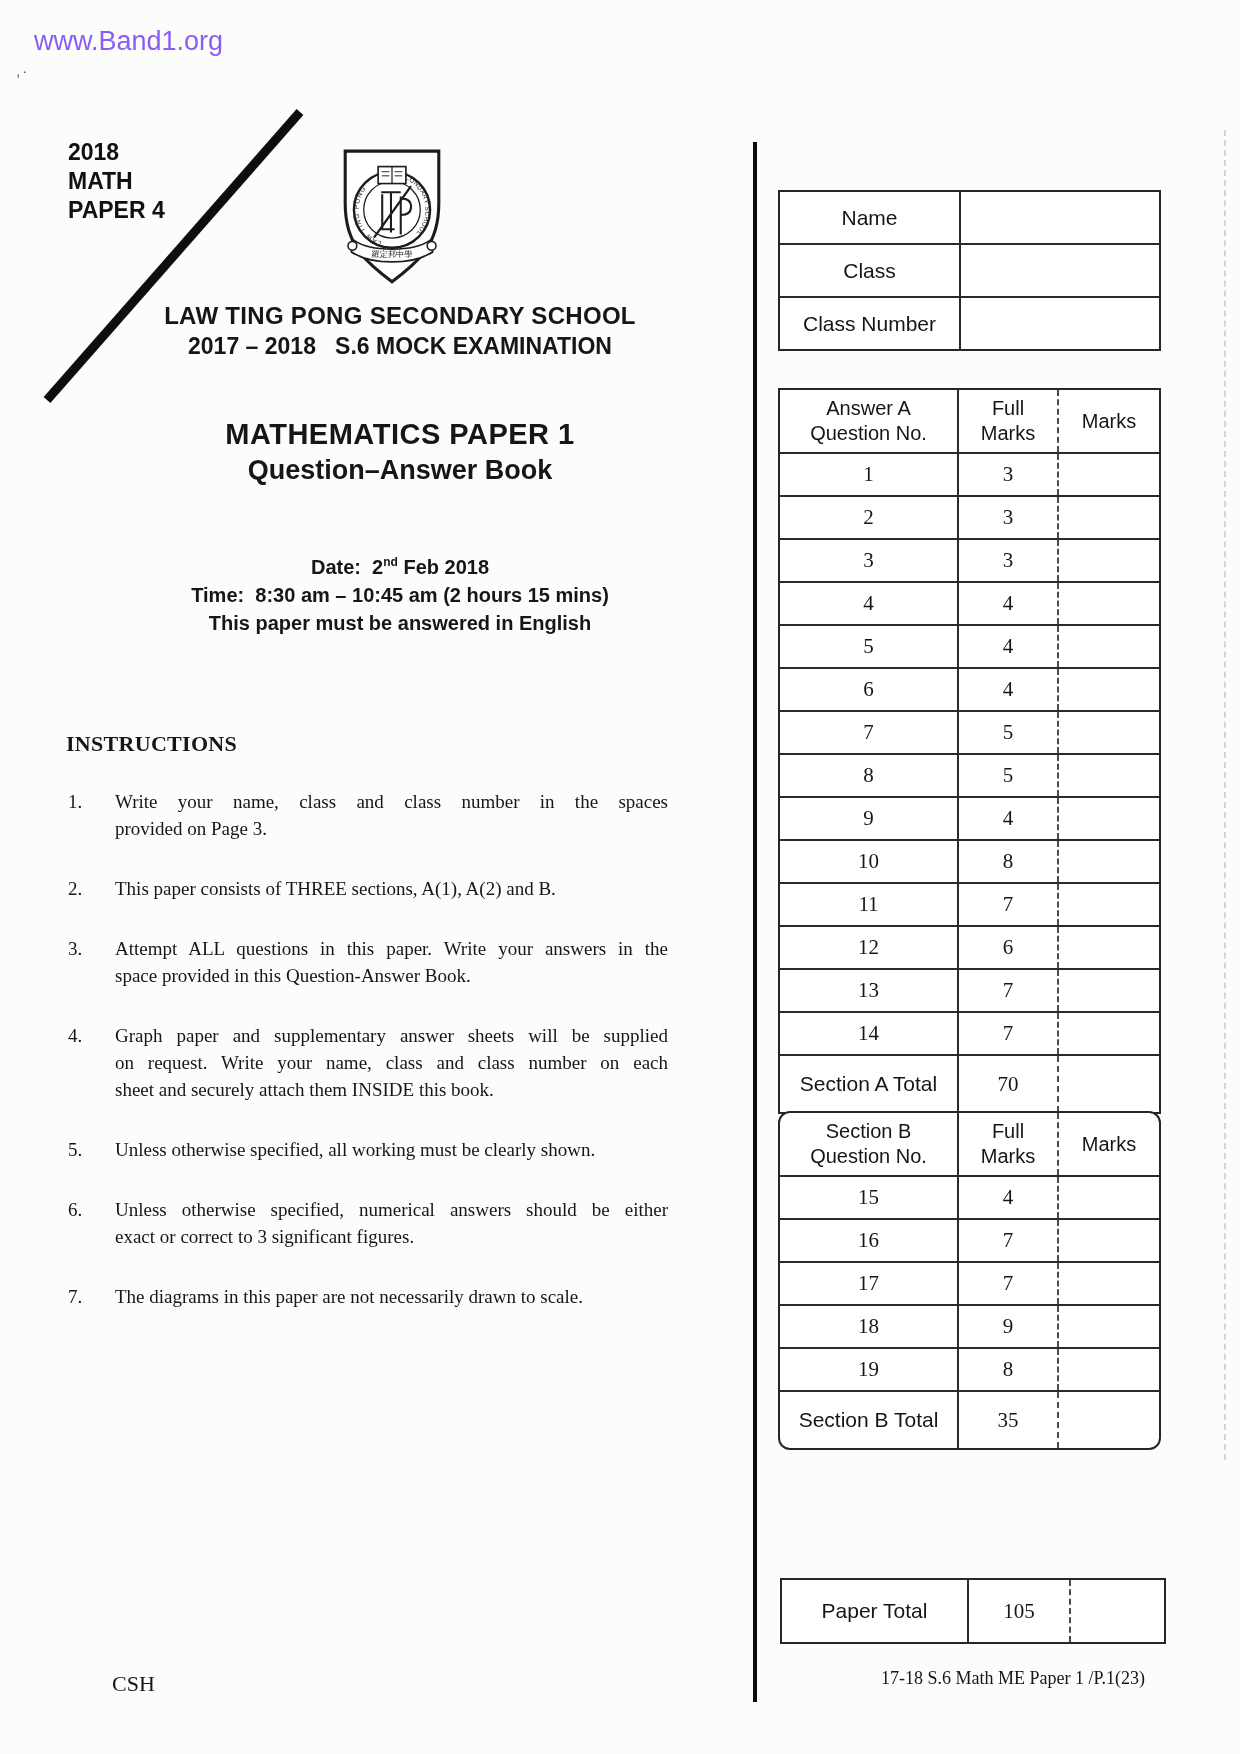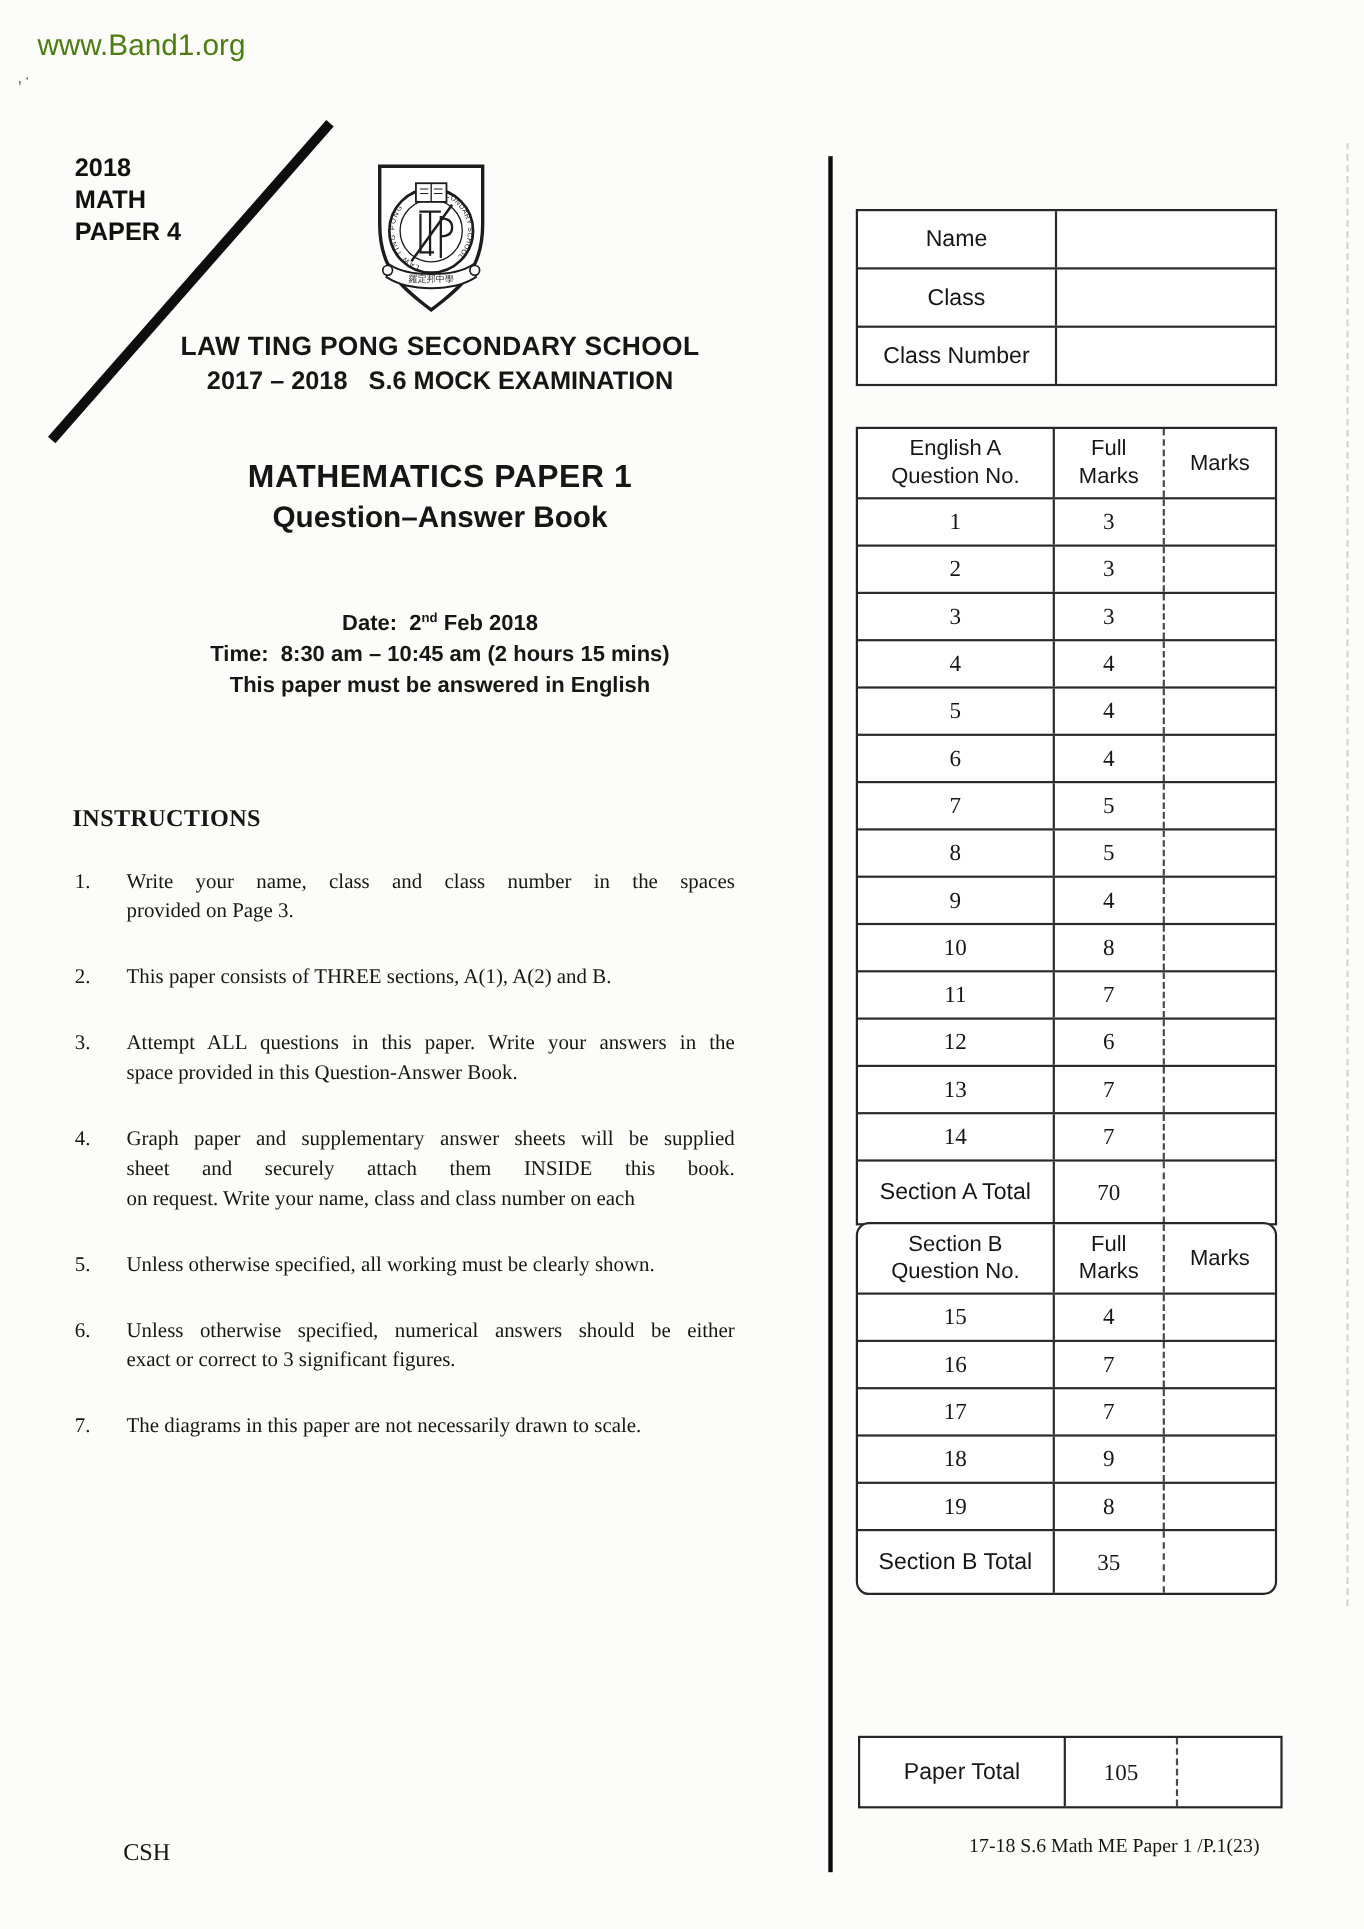--- a/index.html
+++ b/index.html
@@ -1,21 +1,21 @@
 <!DOCTYPE html>
 <html><head>
 <meta charset="utf-8">
 <style>
   html,body{margin:0;padding:0;background:#e8e8e6;}
   .page{position:relative;width:1240px;height:1754px;margin:0 auto;background:#fcfcfb;
         font-family:"Liberation Sans",sans-serif;color:#161616;overflow:hidden;}
   .abs{position:absolute;}
 
   
-  .watermark{left:34px;top:26px;font-size:27px;color:#4d7c0f;}
+  .watermark{left:34px;top:26px;font-size:27px;color:#8b5cf6;}
   .artifact{left:16px;top:62px;font-size:15px;color:#555;letter-spacing:2px;}
   .diag-svg{left:0;top:0;width:340px;height:430px;}
   .corner-label{left:68px;top:138px;font-weight:bold;font-size:23px;line-height:29px;color:#111;}
   .crest{left:338px;top:146px;width:108px;height:143px;}
   .center-col{left:80px;width:640px;text-align:center;}
   .school-name{top:302px;font-weight:bold;font-size:24px;letter-spacing:.3px;}
   .exam-title{top:333px;font-weight:bold;font-size:23px;white-space:pre-wrap;}
   .paper-title1{top:418px;font-weight:bold;font-size:29px;letter-spacing:.5px;}
   .paper-title2{top:455px;font-weight:bold;font-size:27px;}
   .meta-line{font-weight:bold;font-size:20px;white-space:pre-wrap;}
@@ -157,22 +157,22 @@
         <div class="ins-line">Attempt ALL questions in this paper. Write your answers in the</div>
           <div class="ins-line">space provided in this Question-Answer Book.</div>
         </div>
       </div>
 
       <div class="ins-item">
         <div class="ins-num">4.</div>
         <div class="ins-body">
 
         <div class="ins-line">Graph paper and supplementary answer sheets will be supplied</div>
+          <div class="ins-line">on request. Write your name, class and class number on each</div>
           <div class="ins-line">sheet and securely attach them INSIDE this book.</div>
-          <div class="ins-line">on request. Write your name, class and class number on each</div>
         </div>
       </div>
 
       <div class="ins-item">
         <div class="ins-num">5.</div>
         <div class="ins-body">
 
         <div class="ins-line">Unless otherwise specified, all working must be clearly shown.</div>
         </div>
       </div>
@@ -212,21 +212,21 @@
 
       <div class="si-row">
         <div class="si-label">Class Number</div>
         <div class="si-value"></div>
       </div>
     </div>
 
   <div class="abs mtable sa-table">
     <div class="mhead">
       <div class="mc mh c1">
-          <div>English A</div>
+          <div>Answer A</div>
           <div>Question No.</div>
         </div>
       <div class="mc mh c2">
           <div>Full</div>
           <div>Marks</div>
         </div>
       <div class="mc c3">Marks</div>
     </div>
     <div>
 

